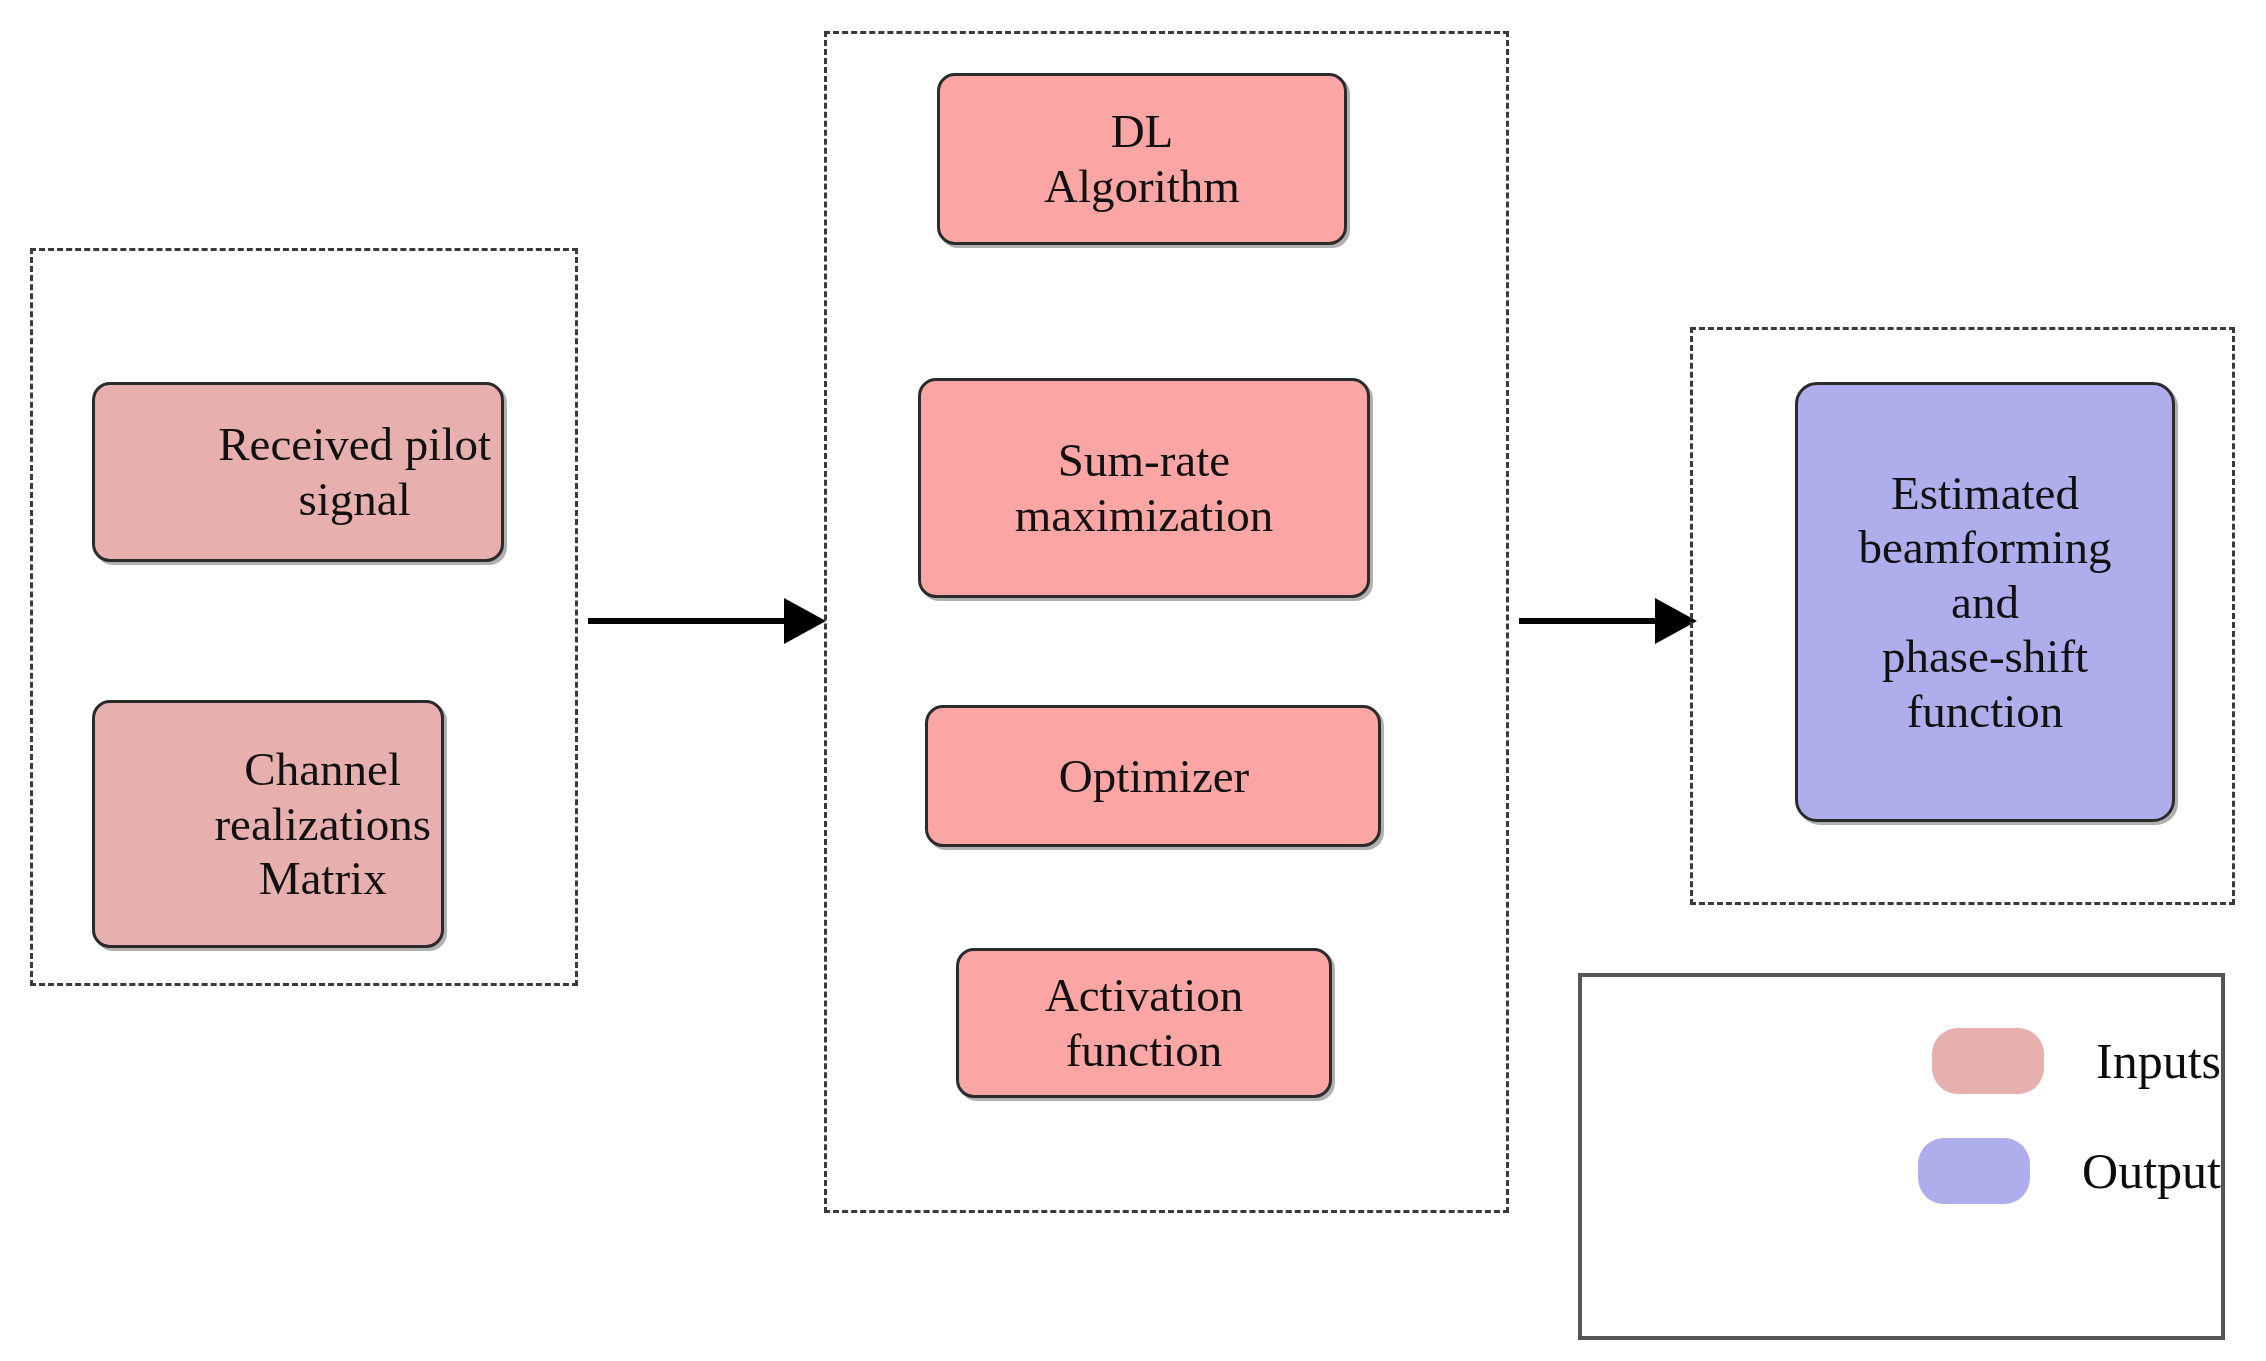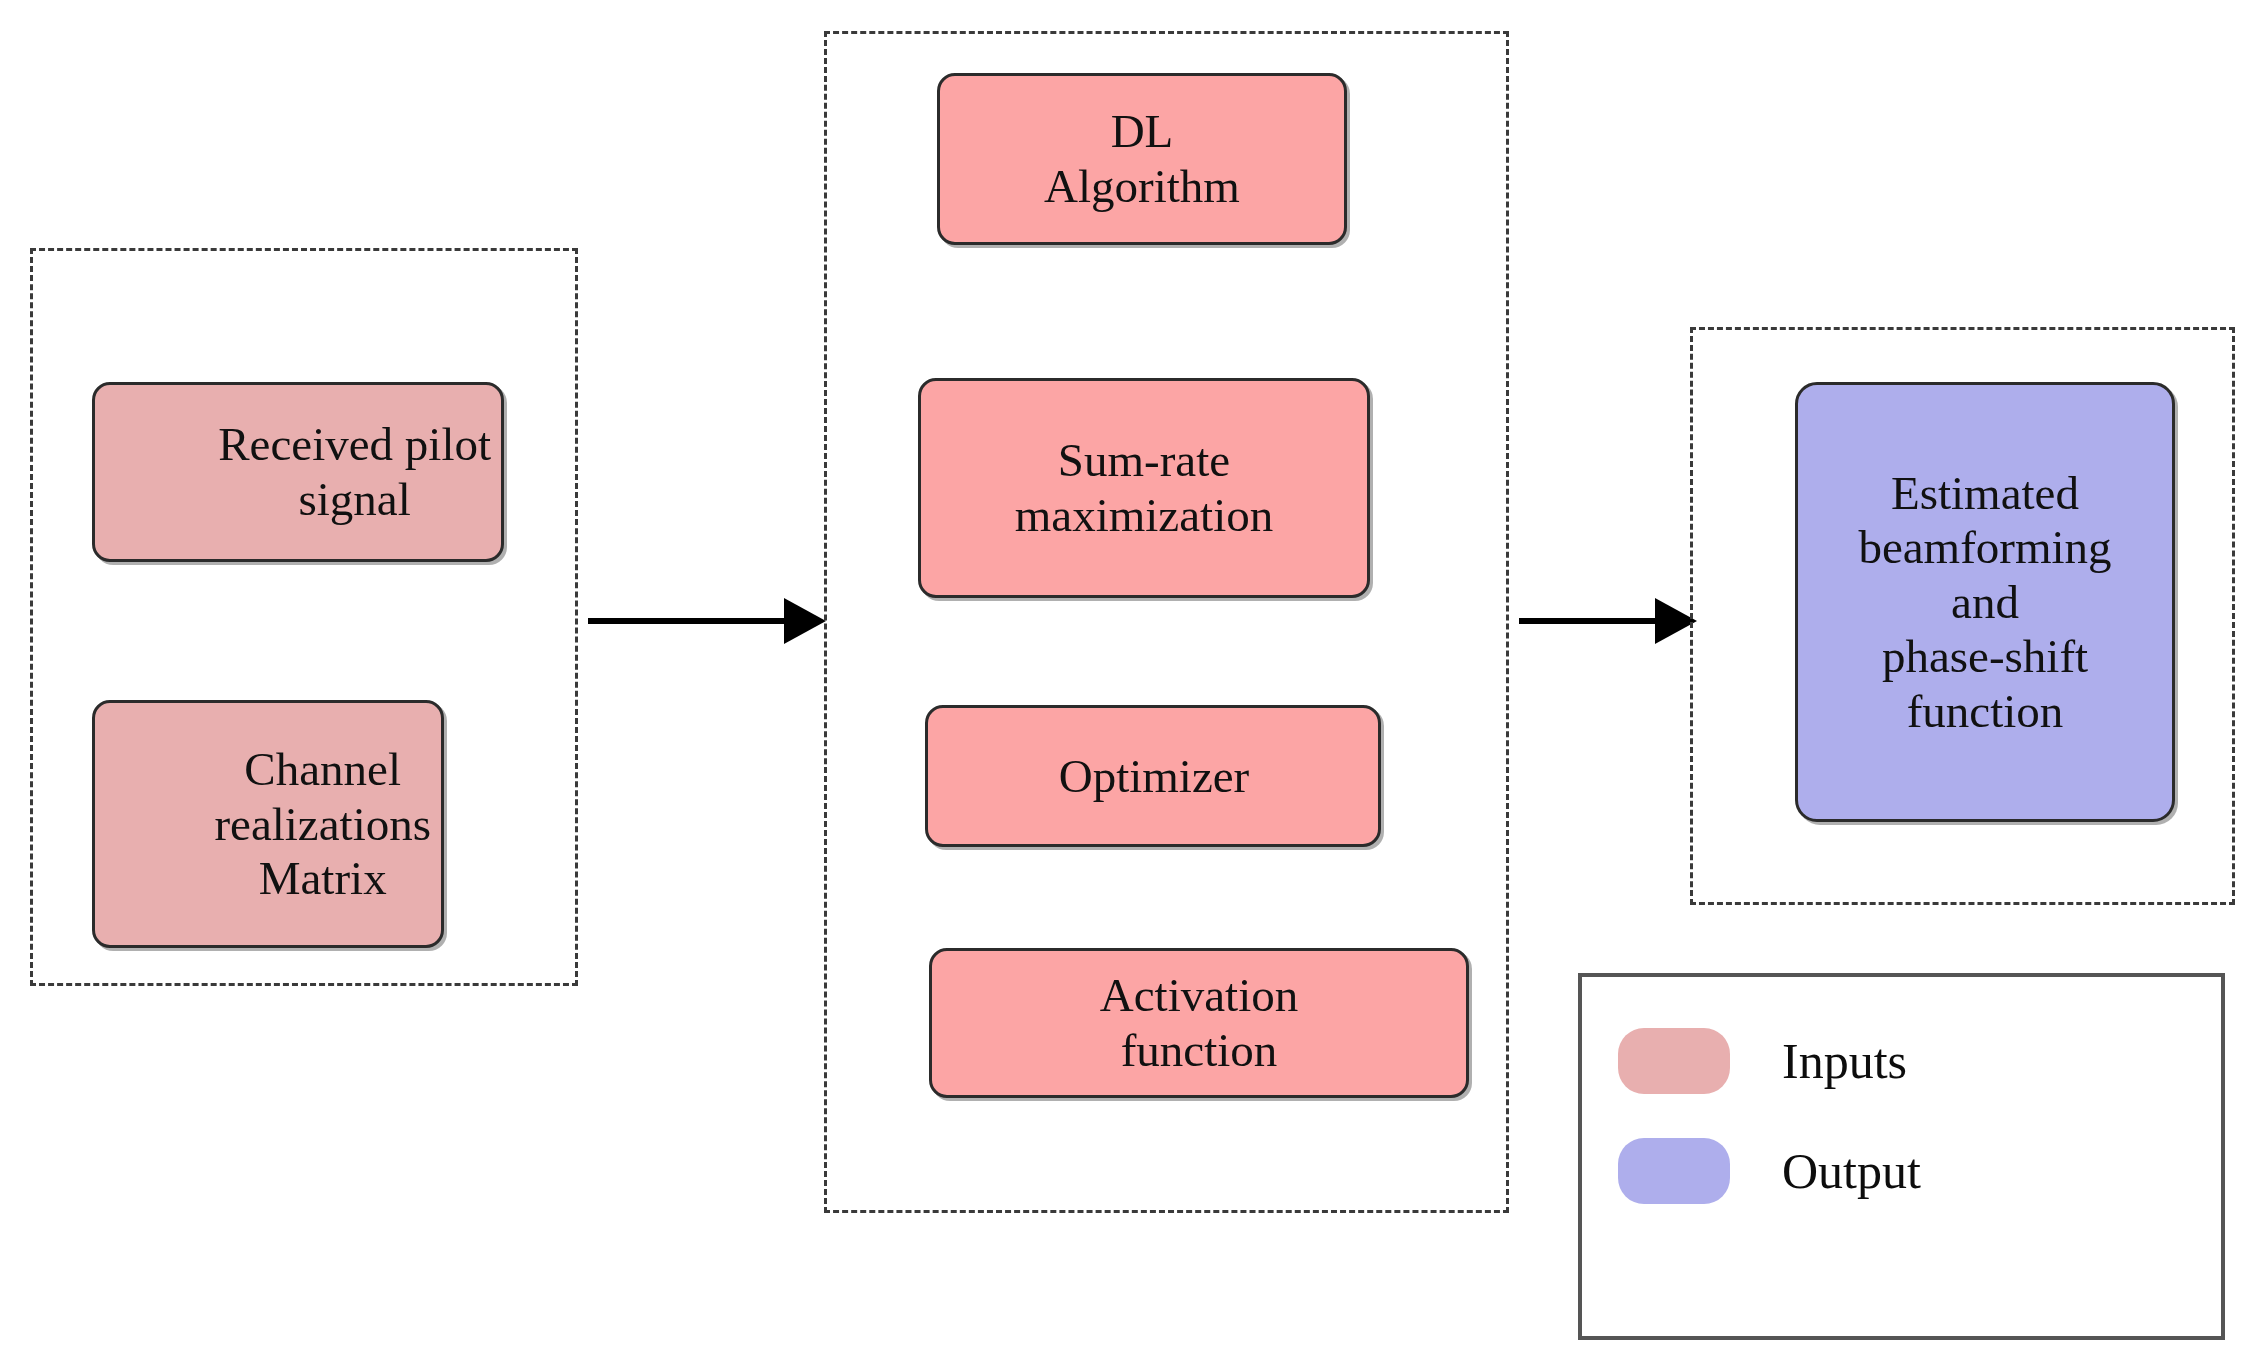--- a/index.html
+++ b/index.html
@@ -39,21 +39,21 @@
   .purple{background:#aeaeec;}
 
   
   #node-received-pilot  {left:92px;  top:382px; width:412px; height:180px; font-size:47px;}
   #node-channel-matrix  {left:92px;  top:700px; width:352px; height:248px; font-size:47px;}
 
   
   #node-dl-algorithm     {left:937px; top:73px;  width:410px; height:172px; font-size:47px;}
   #node-sum-rate         {left:918px; top:378px; width:452px; height:220px; font-size:47px;}
   #node-optimizer        {left:925px; top:705px; width:456px; height:142px; font-size:47px;padding-left:12px;}
-  #node-activation       {left:929px; top:948px; width:540px; height:150px; font-size:47px;}
+  #node-activation       {left:956px; top:948px; width:376px; height:150px; font-size:47px;}
 
   
   #node-estimated-output {left:1795px;top:382px; width:380px; height:440px; font-size:47px; border-radius:22px;}
 
   
   .arrow{position:absolute;height:6px;}
   .arrow .shaft{position:absolute;left:0;top:0;height:100%;background:#000;}
   .arrow .head{
     position:absolute;top:50%;
     width:0;height:0;
@@ -70,21 +70,21 @@
   #arrow-ml-to-output .shaft{width:140px;}
   #arrow-ml-to-output .head{left:136px;}
 
   
   #legend{
     position:absolute;left:1578px;top:973px;width:647px;height:367px;
     border:4px solid #555555;background:#ffffff;box-sizing:border-box;
     padding:38px 0 0 0;
   }
   .legend-row{
-    display:flex;align-items:center;height:92px;margin-bottom:18px;padding-left:36px;
+    display:flex;align-items:center;height:92px;margin-bottom:18px;padding-left:36px;justify-content:flex-end;
   }
   .legend-swatch{
     width:112px;height:66px;border-radius:26px;flex:0 0 auto;
   }
   .legend-label{
     margin-left:52px;font-size:50px;color:#0d0d0d;line-height:1;
   }
 </style>
 </head>
 <body>

